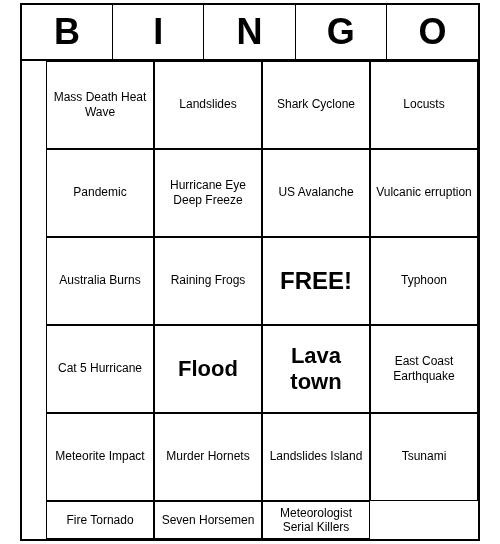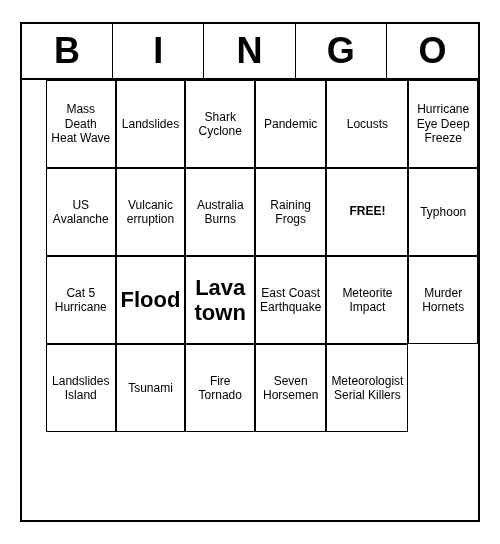--- a/index.html
+++ b/index.html
@@ -26,42 +26,42 @@
       font-size: 36px;
       font-weight: bold;
       padding: 6px 0;
       border-right: 1px solid #000;
     }
     .bingo-header-cell:last-child {
       border-right: none;
     }
     .bingo-grid {
       display: grid;
-      grid-template-columns: repeat(6, 1fr);
+      grid-template-columns: repeat(4, 1fr);
       grid-template-rows: repeat(5, 88px);
       margin-left: 24px;
     }
     .bingo-cell {
       border: 1px solid #000;
       display: flex;
       align-items: center;
       justify-content: center;
       text-align: center;
       padding: 4px;
       font-size: 12px;
       line-height: 1.2;
       position: relative;
     }
     .bingo-cell.large-text {
       font-size: 22px;
       font-weight: bold;
       line-height: 1.15;
     }
     .bingo-cell.free {
-      font-size: 12px;
+      font-size: 24px;
       font-weight: bold;
     }
     .bingo-cell span {
       display: block;
     }
   </style>
 </head>
 <body>
 
 <div class="bingo-card">
@@ -76,24 +76,24 @@
   <div class="bingo-cell">
         <span>Mass Death Heat Wave</span>
       </div>
       <div class="bingo-cell">
         <span>Landslides</span>
       </div>
       <div class="bingo-cell">
         <span>Shark Cyclone</span>
       </div>
       <div class="bingo-cell">
-        <span>Pandemic</span>
+        <span>Locusts</span>
       </div>
       <div class="bingo-cell">
-        <span>Locusts</span>
+        <span>Pandemic</span>
       </div>
       <div class="bingo-cell">
         <span>Hurricane Eye Deep Freeze</span>
       </div>
       <div class="bingo-cell">
         <span>US Avalanche</span>
       </div>
       <div class="bingo-cell">
         <span>Vulcanic erruption</span>
       </div>

